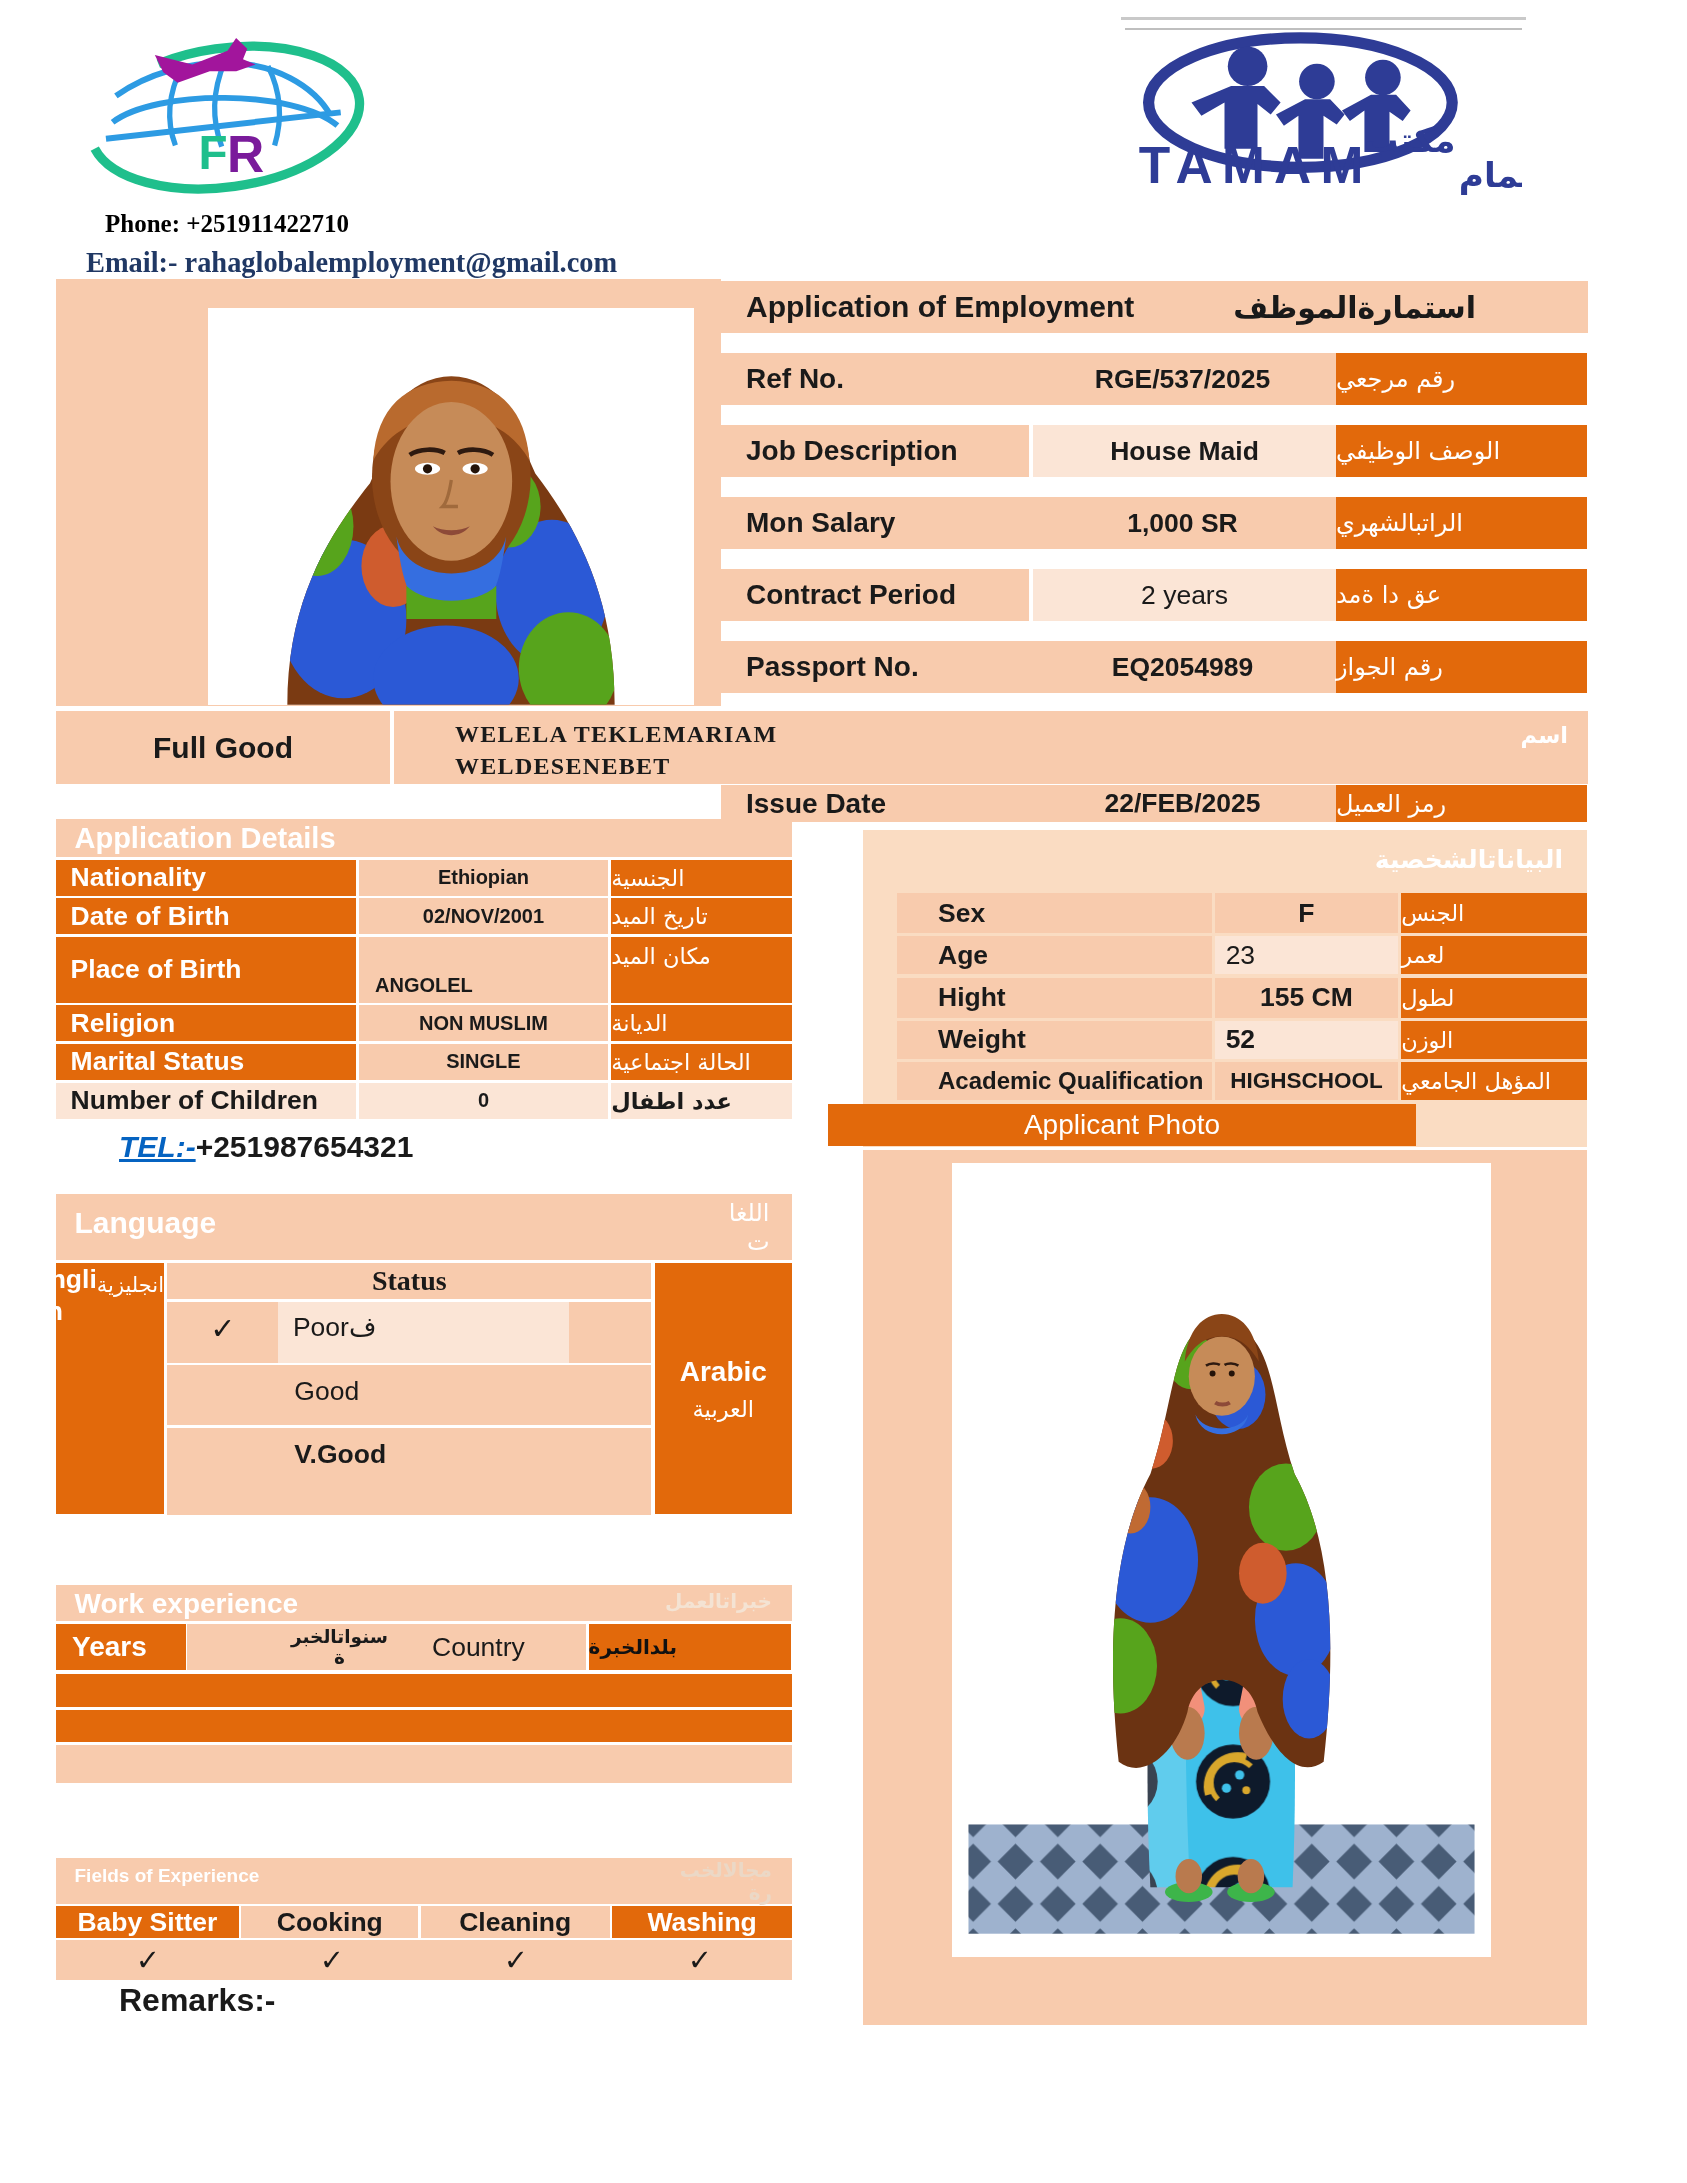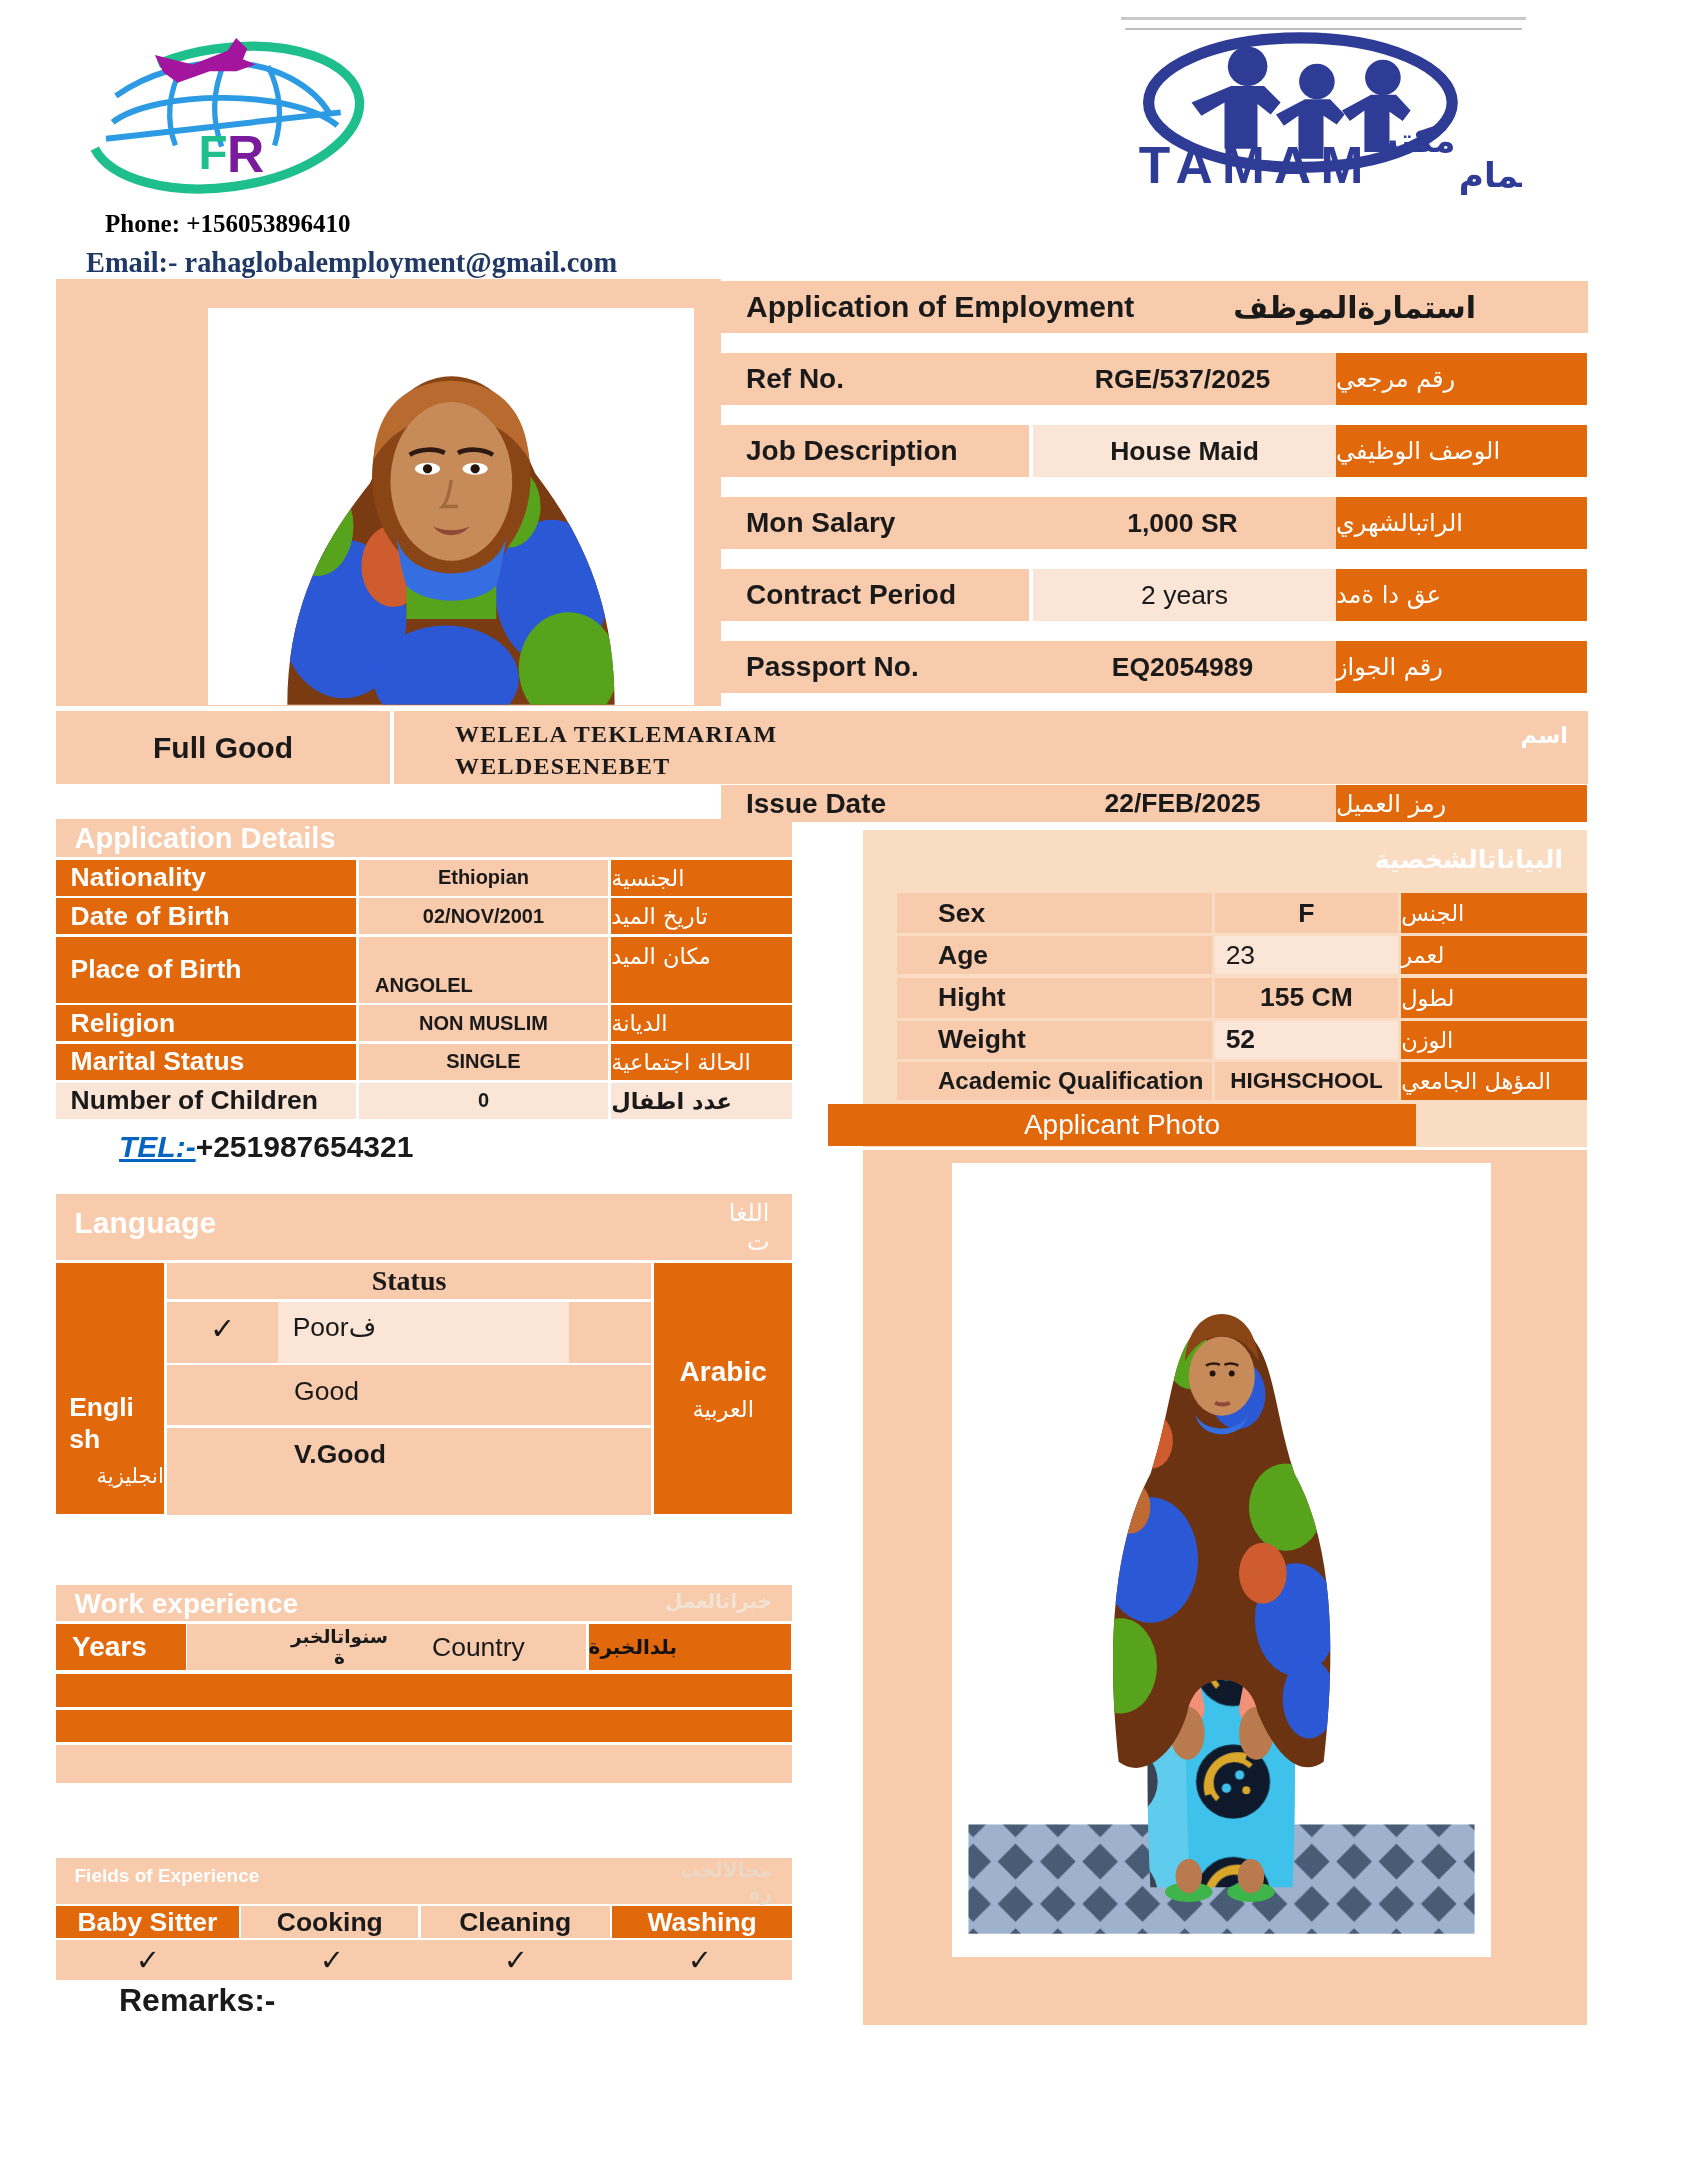--- a/index.html
+++ b/index.html
@@ -57,21 +57,21 @@
 
   .tel-line { left:119px; top:1130px; font-size:30px; font-weight:bold; }
   .tel-label { color:#0563C1; text-decoration:underline;font-style:italic; }
 
   
   .language { left:56px; top:1194px; width:736px; }
   .lang-header { height:66px; position:relative; }
   .lang-header .en { position:absolute; left:18.5px; top:12px; color:#fff; font-size:30px; font-weight:bold; }
   .lang-header .ar { position:absolute; right:22.5px; top:5.3px; color:#fff; font-size:24px; line-height:29px; text-align:right; }
   .lang-table { margin-top:3.3px; display:flex; }
-  .lang-left { width:108px; height:251px; display:flex; flex-direction:column; justify-content:flex-end; padding:0 0 26.5px 13.2px; color:#fff; }
+  .lang-left { width:108px; height:251px; display:flex; flex-direction:row; justify-content:flex-end; padding:0 0 26.5px 13.2px; color:#fff; }
   .lang-left .en { font-size:26.5px; font-weight:bold; line-height:32px; }
   .lang-left .ar { font-size:21px; margin-top:9.3px; }
   .lang-mid { width:484px; margin-left:3.3px; display:flex; flex-direction:column; }
   .status-row { height:36px; display:flex; align-items:center; justify-content:center;
                 font: bold 28px "Liberation Serif", serif; }
   .poor-row { height:61px; margin-top:2.6px; display:flex; }
   .poor-check { width:111px; display:flex; align-items:flex-start; justify-content:center; padding-top:9.3px; font-size:30px; }
   .poor-main { width:291px; padding:9.3px 0 0 14.6px; font-size:26.5px; }
   .poor-fill { width:82px; }
   .good-row { height:60px; margin-top:2.6px; padding:10.6px 0 0 127px; font-size:26.5px; }
@@ -139,21 +139,21 @@
       <path d="M55,135 C120,85 330,85 395,140" fill="none" stroke="#2D9BE3" stroke-width="9"></path>
       <path d="M160,50 C140,90 135,130 150,170" fill="none" stroke="#2D9BE3" stroke-width="8"></path>
       <path d="M225,42 C205,90 205,130 220,172" fill="none" stroke="#2D9BE3" stroke-width="8"></path>
       <path d="M290,50 C310,90 312,130 300,170" fill="none" stroke="#2D9BE3" stroke-width="8"></path>
       <path d="M120,25 L175,45 L230,30 L245,12 L260,30 L252,45 L270,55 L240,62 L200,58 L150,70 L130,52 Z" fill="#A2159C" transform="rotate(-6 200 40)"></path>
       <text x="185" y="205" font-family="Liberation Sans, sans-serif" font-size="72" font-weight="bold" fill="#1FBF8C">F</text>
       <text x="228" y="210" font-family="Liberation Sans, sans-serif" font-size="78" font-weight="bold" fill="#7A1B9B">R</text>
     </svg>
   </div>
 
-  <div class="abs phone-line">Phone: +156053896410</div>
+  <div class="abs phone-line">Phone: +251911422710</div>
   <div class="abs email-line">Email:- rahaglobalemployment@gmail.com</div>
 
   <div class="abs" style="left:1125px; top:28px; width:397px; height:167px; border-top:2px solid #BFBFBF;">
     <svg width="397" height="165" viewBox="0 0 600 250">
       <ellipse cx="265" cy="110" rx="230" ry="98" fill="none" stroke="#2E3C96" stroke-width="17"></ellipse>
       <g fill="#2E3C96">
         <circle cx="185" cy="55" r="30"></circle>
         <path d="M150,180 L150,110 L115,130 L100,110 L160,85 L210,85 L235,110 L220,128 L200,112 L200,180 Z"></path>
         <circle cx="290" cy="78" r="27"></circle>
         <path d="M262,195 L262,130 L240,145 L228,128 L272,105 L310,105 L332,128 L320,143 L300,130 L300,195 Z"></path>

